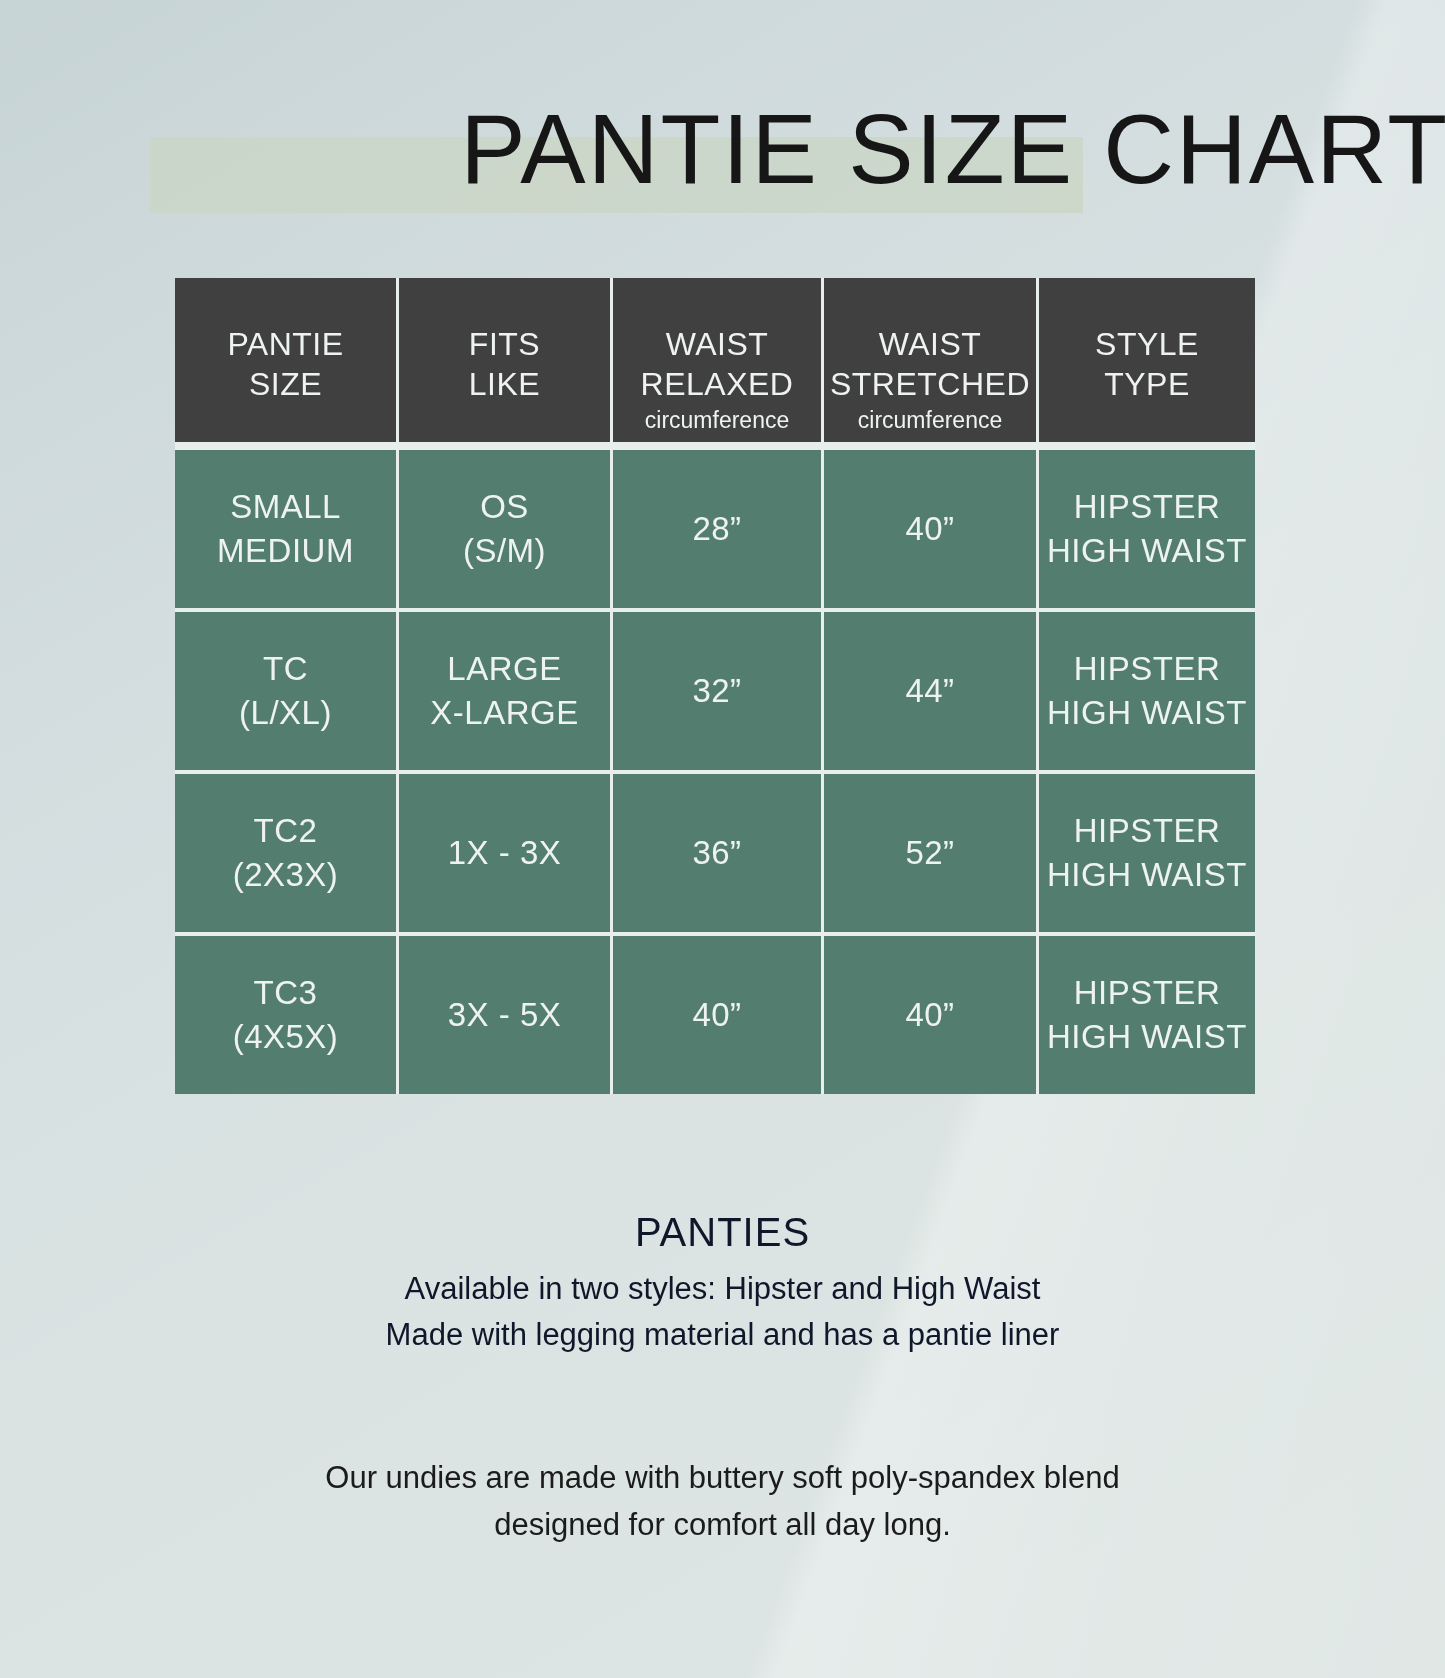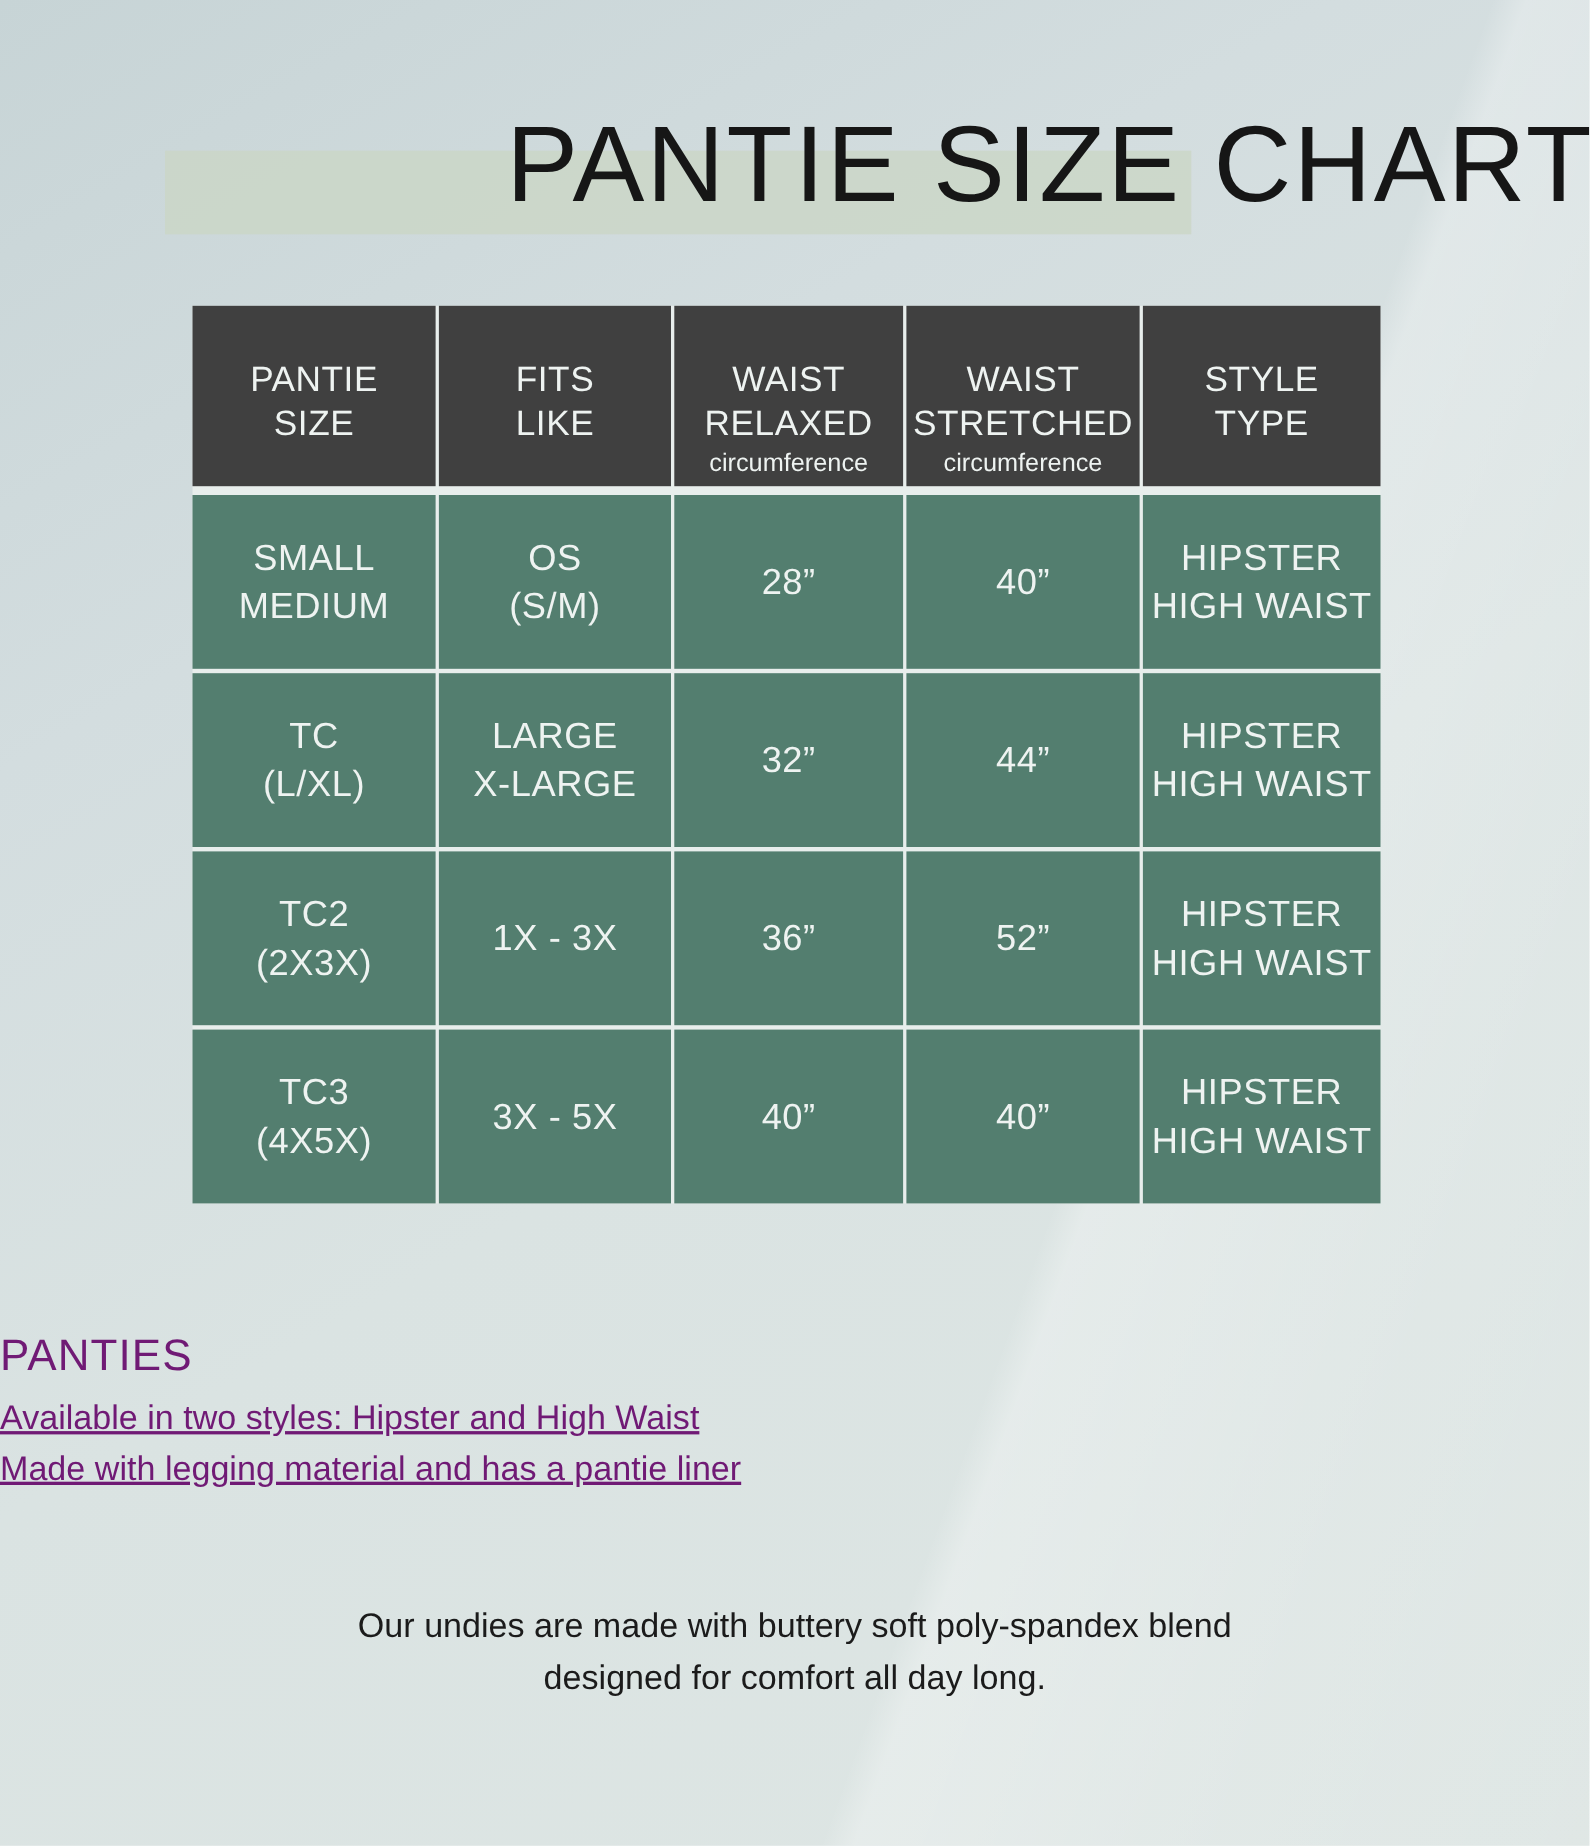--- a/index.html
+++ b/index.html
@@ -85,34 +85,34 @@
     text-align:center;
     font-size:33px;
     line-height:1.32;
     letter-spacing:0.5px;
     white-space:pre-line;
   }
 
   .info {
     position:absolute;
     top:1210px; left:0; width:100%;
-    color:#701a75;
+    text-align:center;
+    color:#0f172a;
     z-index:1;
   }
   .info h2 {
     margin:0 0 16px;
     font-size:40px;
     font-weight:400;
     letter-spacing:1px;
   }
   .info p {
     margin:0 0 10px;
     font-size:31px;
     font-weight:400;
-    text-decoration:underline;
   }
   .footer-note {
     position:absolute;
     top:1455px; left:0; width:100%;
     margin:0;
     text-align:center;
     font-size:31px;
     line-height:1.5;
     white-space:pre-line;
     color:#1b1b1b;

